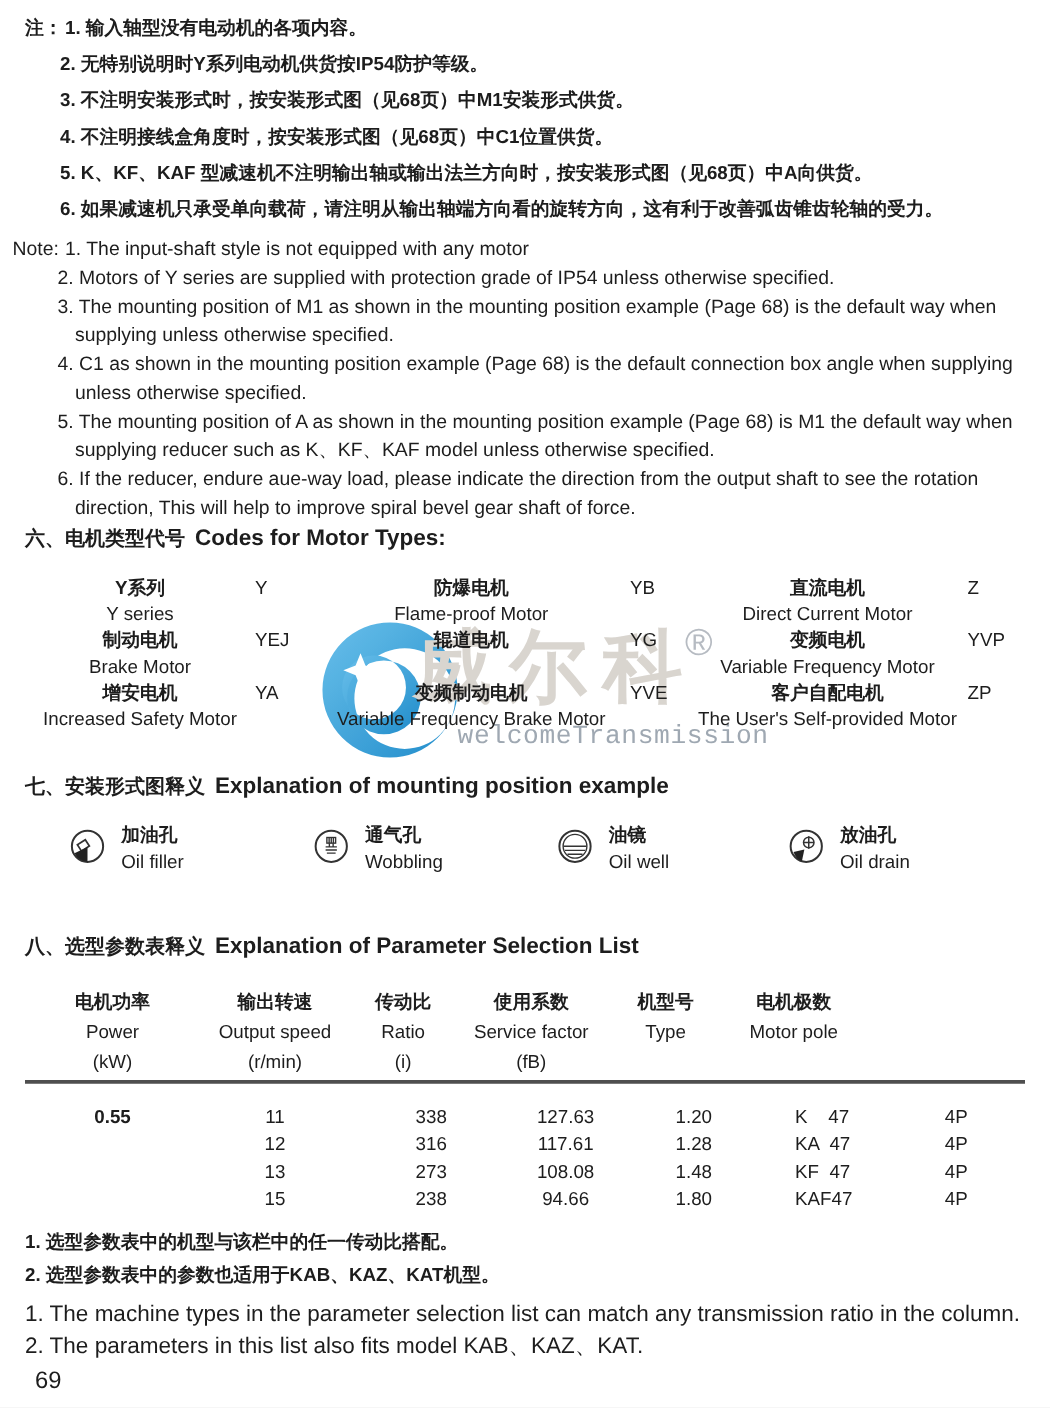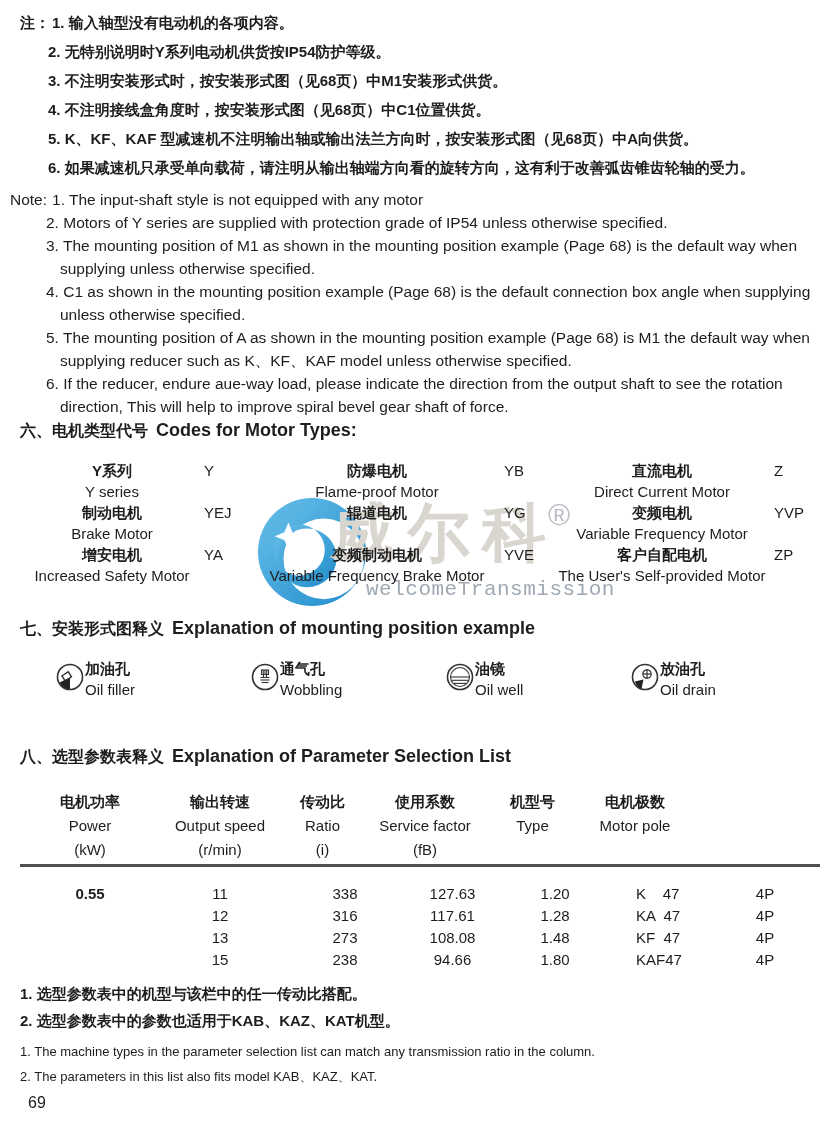--- a/index.html
+++ b/index.html
@@ -46,43 +46,43 @@
   .m-name { flex:1; text-align:center; }
   .m-cn { font-size:15px; font-weight:600; line-height:21px; }
   .m-en { font-size:15px; line-height:21px; }
   .m-code { width:46px; font-size:15px; line-height:21px; text-align:left; }
 
   
   .mount-row { position:absolute; top:658px; left:0; width:840px; height:50px; }
   .mount-item { position:absolute; display:flex; align-items:flex-start; }
   .mi-1 { left:55px; } .mi-2 { left:250px; } .mi-3 { left:445px; } .mi-4 { left:630px; }
   .mount-icon { margin-top:4px; }
-  .mount-labels { margin-left:0; }
+  .mount-labels { margin-left:12px; }
   .mount-cn { font-size:15px; font-weight:600; line-height:21px; }
   .mount-en { font-size:15px; line-height:21px; }
 
   
   .param-table { position:absolute; top:790px; left:20px; width:800px; }
   .pt-head { display:flex; border-bottom:3px solid #4f4f4f; padding-bottom:2px; }
   .pt-col { text-align:center; line-height:24px; font-size:15px; }
   .pt-col .pc-cn { font-weight:600; }
   .c1{width:140px;} .c2{width:120px;} .c3{width:130px;} .c4{width:85px;}
   .c5{width:120px;} .c6{width:95px;} .c7{width:110px;}
   .pt-body { margin-top:16px; }
   .pt-row { display:flex; line-height:22px; font-size:15px; }
   .pt-row > div { text-align:center; }
   .pt-row .c1 { font-weight:700; }
   .pt-row .c6 { text-align:left; padding-left:21px; white-space:pre; }
 
   
   .footnotes { position:absolute; top:980px; left:20px; width:800px; }
   .fn-cn { font-size:15px; font-weight:600; line-height:27px; }
-  .fn-en { font-size:13px; line-height:25px; margin-top:5px; }
-
-  .pagenum { position:absolute; left:28px; top:1094px; font-size:16px; }
+  .fn-en { font-size:18px; line-height:25px; margin-top:5px; }
+
+  .pagenum { position:absolute; left:28px; top:1094px; font-size:19px; }
 </style>
 </head>
 <body>
 
 <div class="page">
 
   <div class="watermark">
     <svg class="wm-swoosh" width="112" height="112" viewBox="0 0 114 112">
       <defs>
         <linearGradient id="wg" x1="0" y1="0" x2="1" y2="1">

